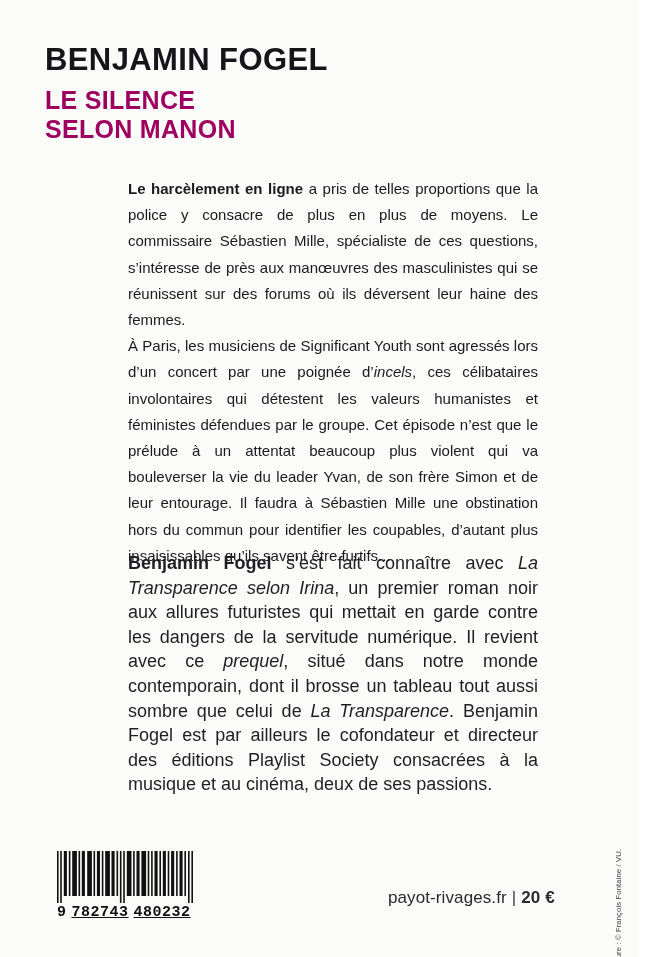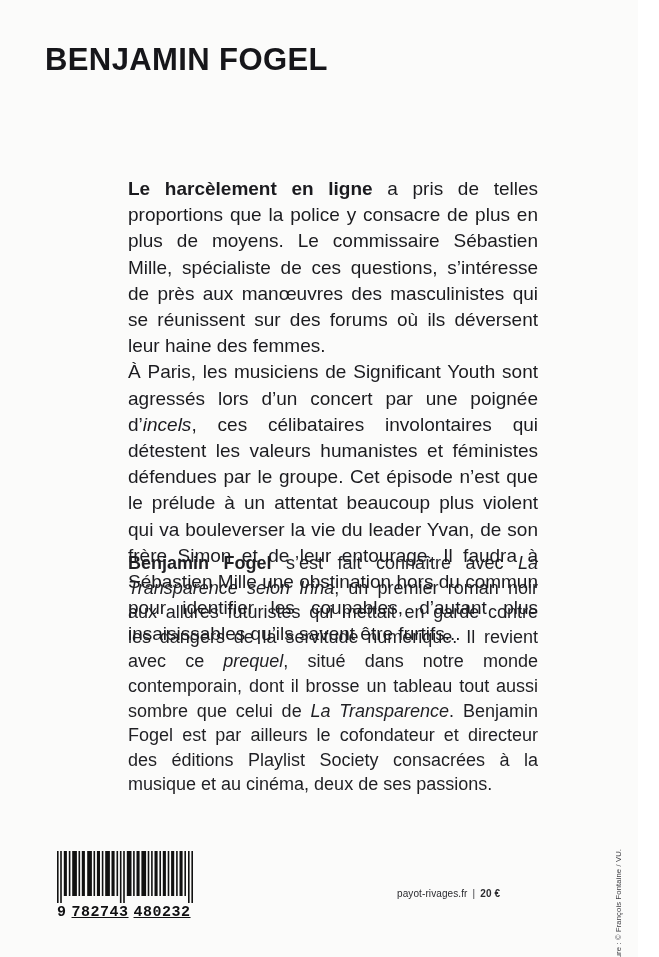--- a/index.html
+++ b/index.html
@@ -66,21 +66,21 @@
 
   
   .blurb {
     position: absolute;
     left: 128px;
     top: 176px;
     width: 410px;
   }
   .blurb p {
     margin: 0;
-    font-size: 19px;
+    font-size: 15px;
     line-height: 26.2px;
     color: #1b1b1f;
     text-align: justify;
     text-justify: inter-word;
     hyphens: none;
   }
   .blurb p.second-para {
     margin-top: 0px;
   }
   .blurb strong {
@@ -132,23 +132,23 @@
     margin-right: 5px;
   }
   .barcode-digits .grp {
     margin-right: 5px;
     text-decoration: underline;
   }
 
   
   .publisher-line {
     position: absolute;
-    left: 397px;
+    left: 388px;
     top: 888px;
-    font-size: 10px;
+    font-size: 17px;
     color: #2a2a2e;
     letter-spacing: 0.1px;
     white-space: nowrap;
   }
   .publisher-line .sep {
     padding: 0 5px;
     color: #3a3a3e;
   }
   .publisher-line .price {
     font-weight: 700;
@@ -178,20 +178,24 @@
 </head>
 <body>
 
 <div class="cover">
 
   <div class="fold-line"></div>
   <div class="edge-shade"></div>
 
   <div class="masthead">
     <div class="author-name">BENJAMIN FOGEL</div>
+    <div class="book-title">
+      <span class="line">LE SILENCE</span>
+      <span class="line">SELON MANON</span>
+    </div>
   </div>
 
   <div class="blurb">
     <p><strong>Le harcèlement en ligne</strong><span> a pris de telles proportions que la police y consacre de plus en plus de moyens. Le commissaire Sébastien Mille, spécialiste de ces questions, s’intéresse de près aux manœuvres des masculinistes qui se réunissent sur des forums où ils déversent leur haine des femmes.</span></p>
     <p class="second-para"><span>À Paris, les musiciens de Significant Youth sont agressés lors d’un concert par une poignée d’</span><em>incels</em><span>, ces célibataires involontaires qui détestent les valeurs humanistes et féministes défendues par le groupe. Cet épisode n’est que le prélude à un attentat beaucoup plus violent qui va bouleverser la vie du leader Yvan, de son frère Simon et de leur entourage. Il faudra à Sébastien Mille une obstination hors du commun pour identifier les coupables, d’autant plus insaisissables qu’ils savent être furtifs...</span></p>
   </div>
 
   <div class="bio">
     <p><strong>Benjamin Fogel</strong><span> s’est fait connaître avec </span><em>La Transparence selon Irina</em><span>, un premier roman noir aux allures futuristes qui mettait en garde contre les dangers de la servitude numérique. Il revient avec ce </span><em>prequel</em><span>, situé dans notre monde contemporain, dont il brosse un tableau tout aussi sombre que celui de </span><em>La Transparence</em><span>. Benjamin Fogel est par ailleurs le cofondateur et directeur des éditions Playlist Society consacrées à la musique et au cinéma, deux de ses passions.</span></p>
   </div>

